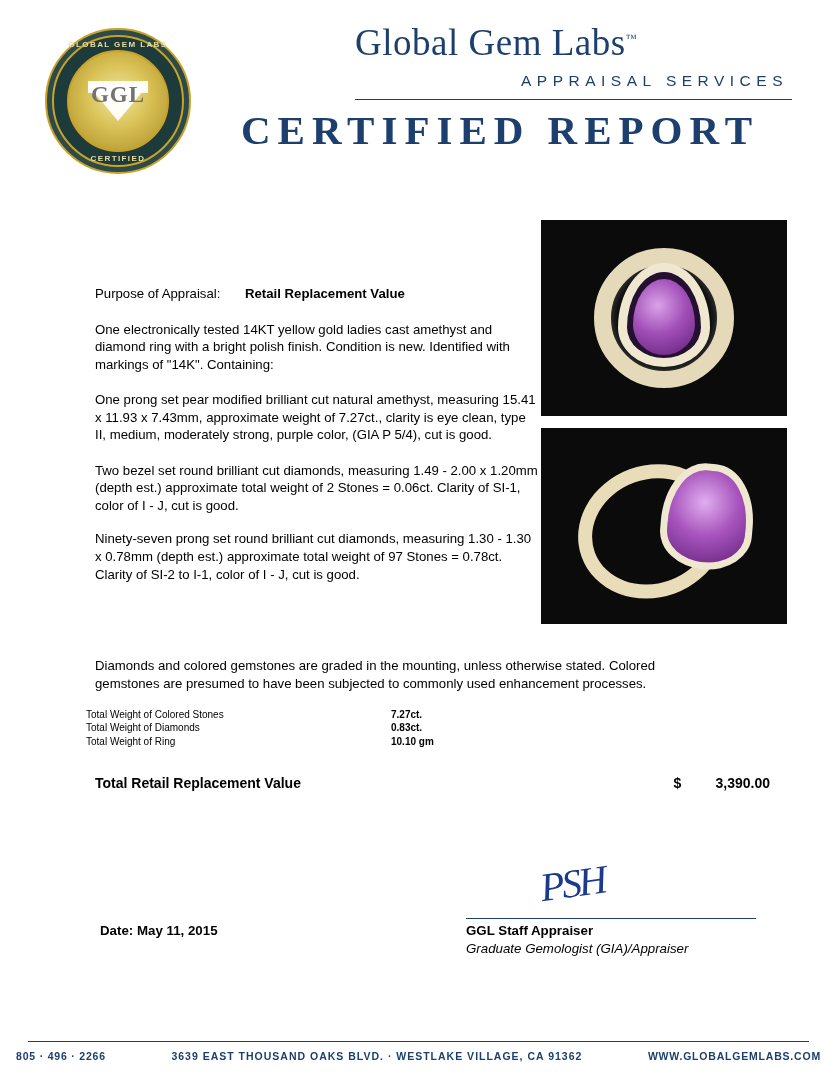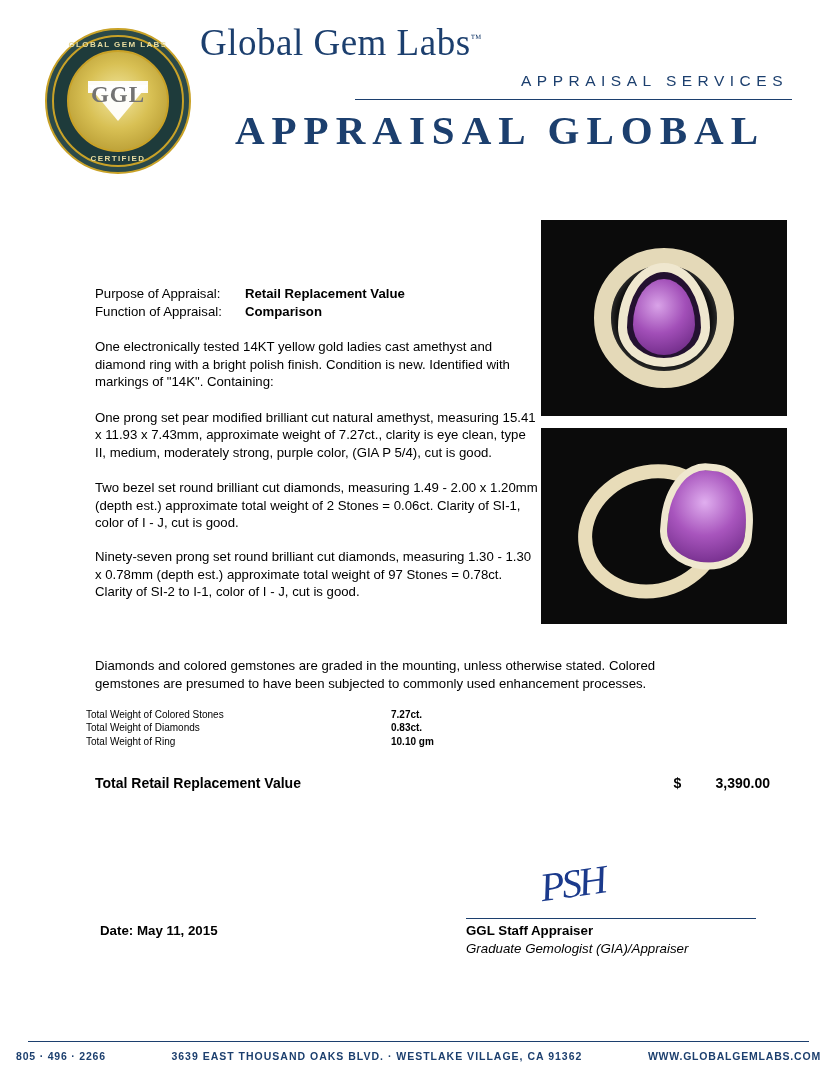--- a/index.html
+++ b/index.html
@@ -102,21 +102,21 @@
   .logo-arc-top { top: 12px; }
   .logo-arc-bottom { bottom: 11px; }
 
   .brand {
     position: absolute;
     left: 200px;
     right: 45px;
     top: 24px;
   }
   .brand-title {
-    text-align: left;
+    text-align: center;
     font-family: "Liberation Serif", serif;
     font-size: 37px;
     color: #1c3f6e;
     line-height: 1;
     letter-spacing: .5px;
   }
   .brand-title .tm {
     font-size: 11px;
     vertical-align: super;
   }
@@ -366,21 +366,21 @@
     </div>
     <div class="logo-ggl">GGL</div>
   </div>
 
   <div class="brand">
     <div class="brand-title">
       <span>Global Gem Labs</span><span class="tm">™</span>
     </div>
     <div class="brand-sub">APPRAISAL SERVICES</div>
     <div class="brand-rule"></div>
-    <div class="appraisal-report">APPRAISAL GLOBAL</div>
+    <div class="appraisal-report">CERTIFIED REPORT</div>
   </div>
 </div>
 
 <div class="content">
 
   <div class="photos">
     <div class="photo">
       <div class="ring1">
         <div class="band"></div>
         <div class="halo"></div>
@@ -393,24 +393,20 @@
         <div class="p2-pear"></div>
       </div>
     </div>
   </div>
 
   <div class="left-col">
 
     <div class="purpose-row">
       <div class="purpose-label">Purpose of Appraisal:</div>
       <div class="purpose-value">Retail Replacement Value</div>
-    </div>
-    <div class="purpose-row">
-      <div class="purpose-label">Function of Appraisal:</div>
-      <div class="purpose-value">Comparison</div>
     </div>
 
     <div class="para">One electronically tested 14KT yellow gold ladies cast amethyst and diamond ring with a bright polish finish. Condition is new.  Identified with markings of "14K".  Containing:</div>
 
     <div class="para">One prong set pear modified brilliant cut natural amethyst, measuring 15.41 x 11.93 x 7.43mm,  approximate weight of 7.27ct., clarity is eye clean, type II, medium, moderately strong, purple color, (GIA P 5/4), cut is good.</div>
     <div class="para">Two bezel set round brilliant cut diamonds, measuring 1.49 - 2.00 x 1.20mm (depth est.) approximate total weight of 2 Stones = 0.06ct.  Clarity of SI-1, color of I - J, cut is good.</div>
     <div class="para-tight">Ninety-seven prong set round brilliant cut diamonds, measuring 1.30 - 1.30 x 0.78mm (depth est.) approximate total weight of 97 Stones = 0.78ct.  Clarity of SI-2 to I-1, color of I - J, cut is good.</div>
   </div>
 
   <div class="grading-note">Diamonds and colored gemstones are graded in the mounting, unless otherwise stated. Colored gemstones are presumed to have been subjected to commonly used enhancement processes.</div>

